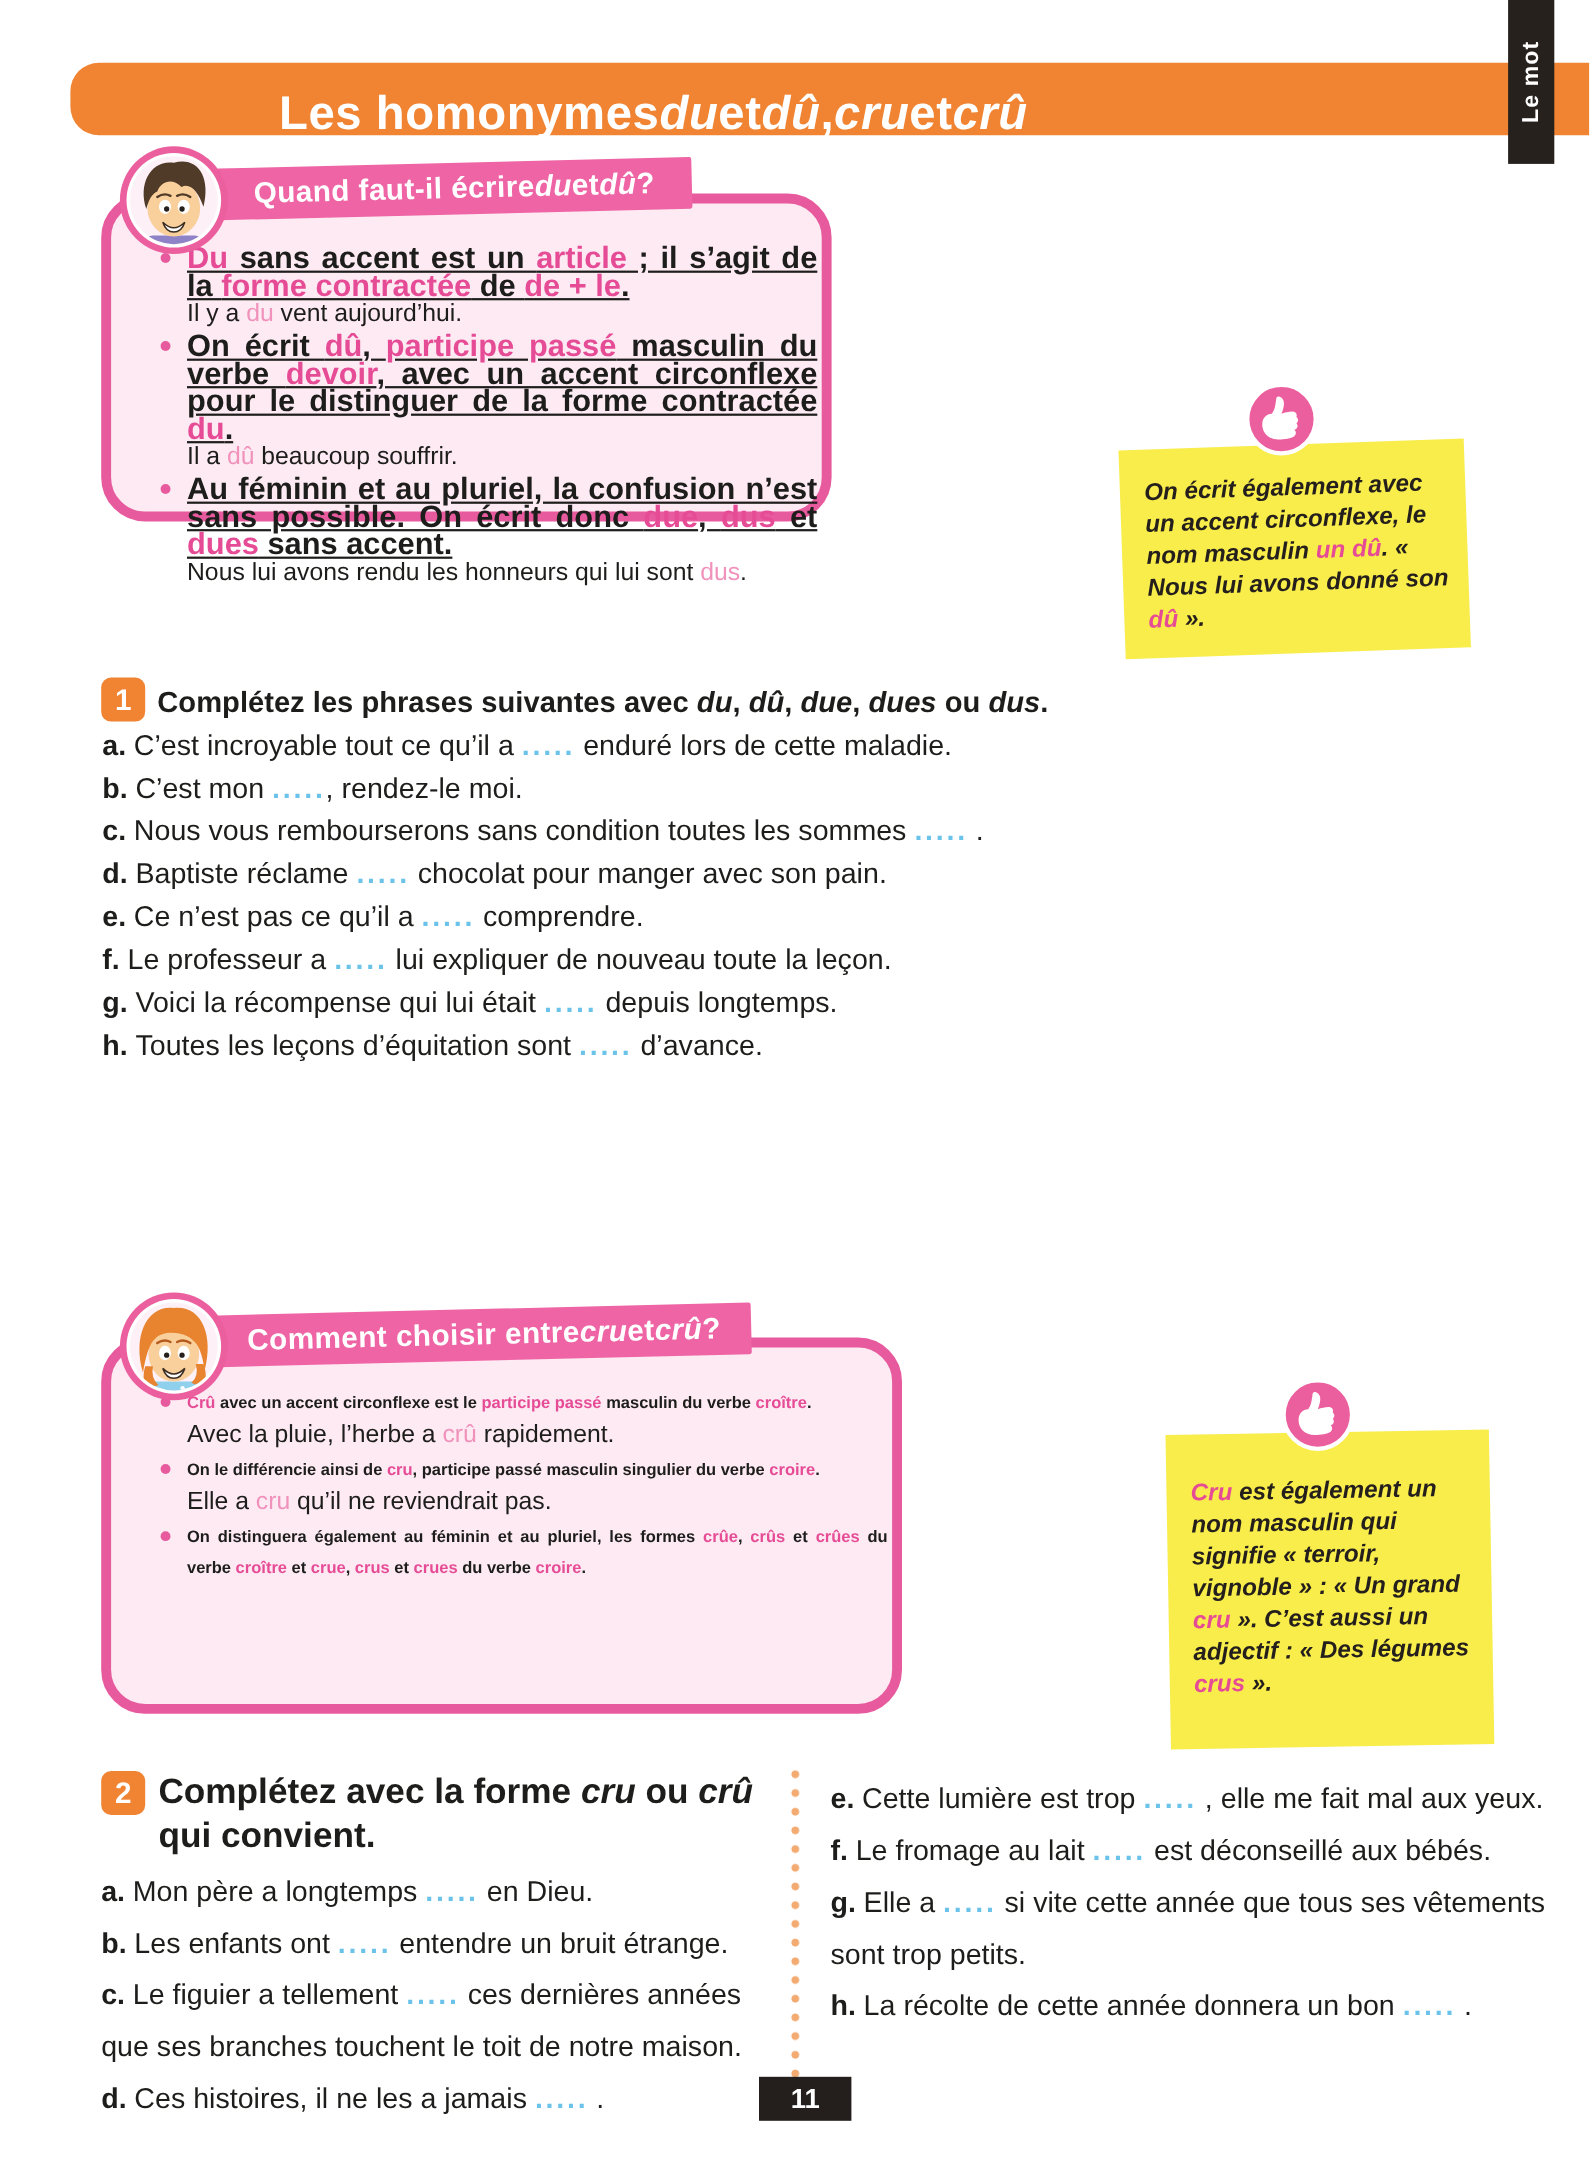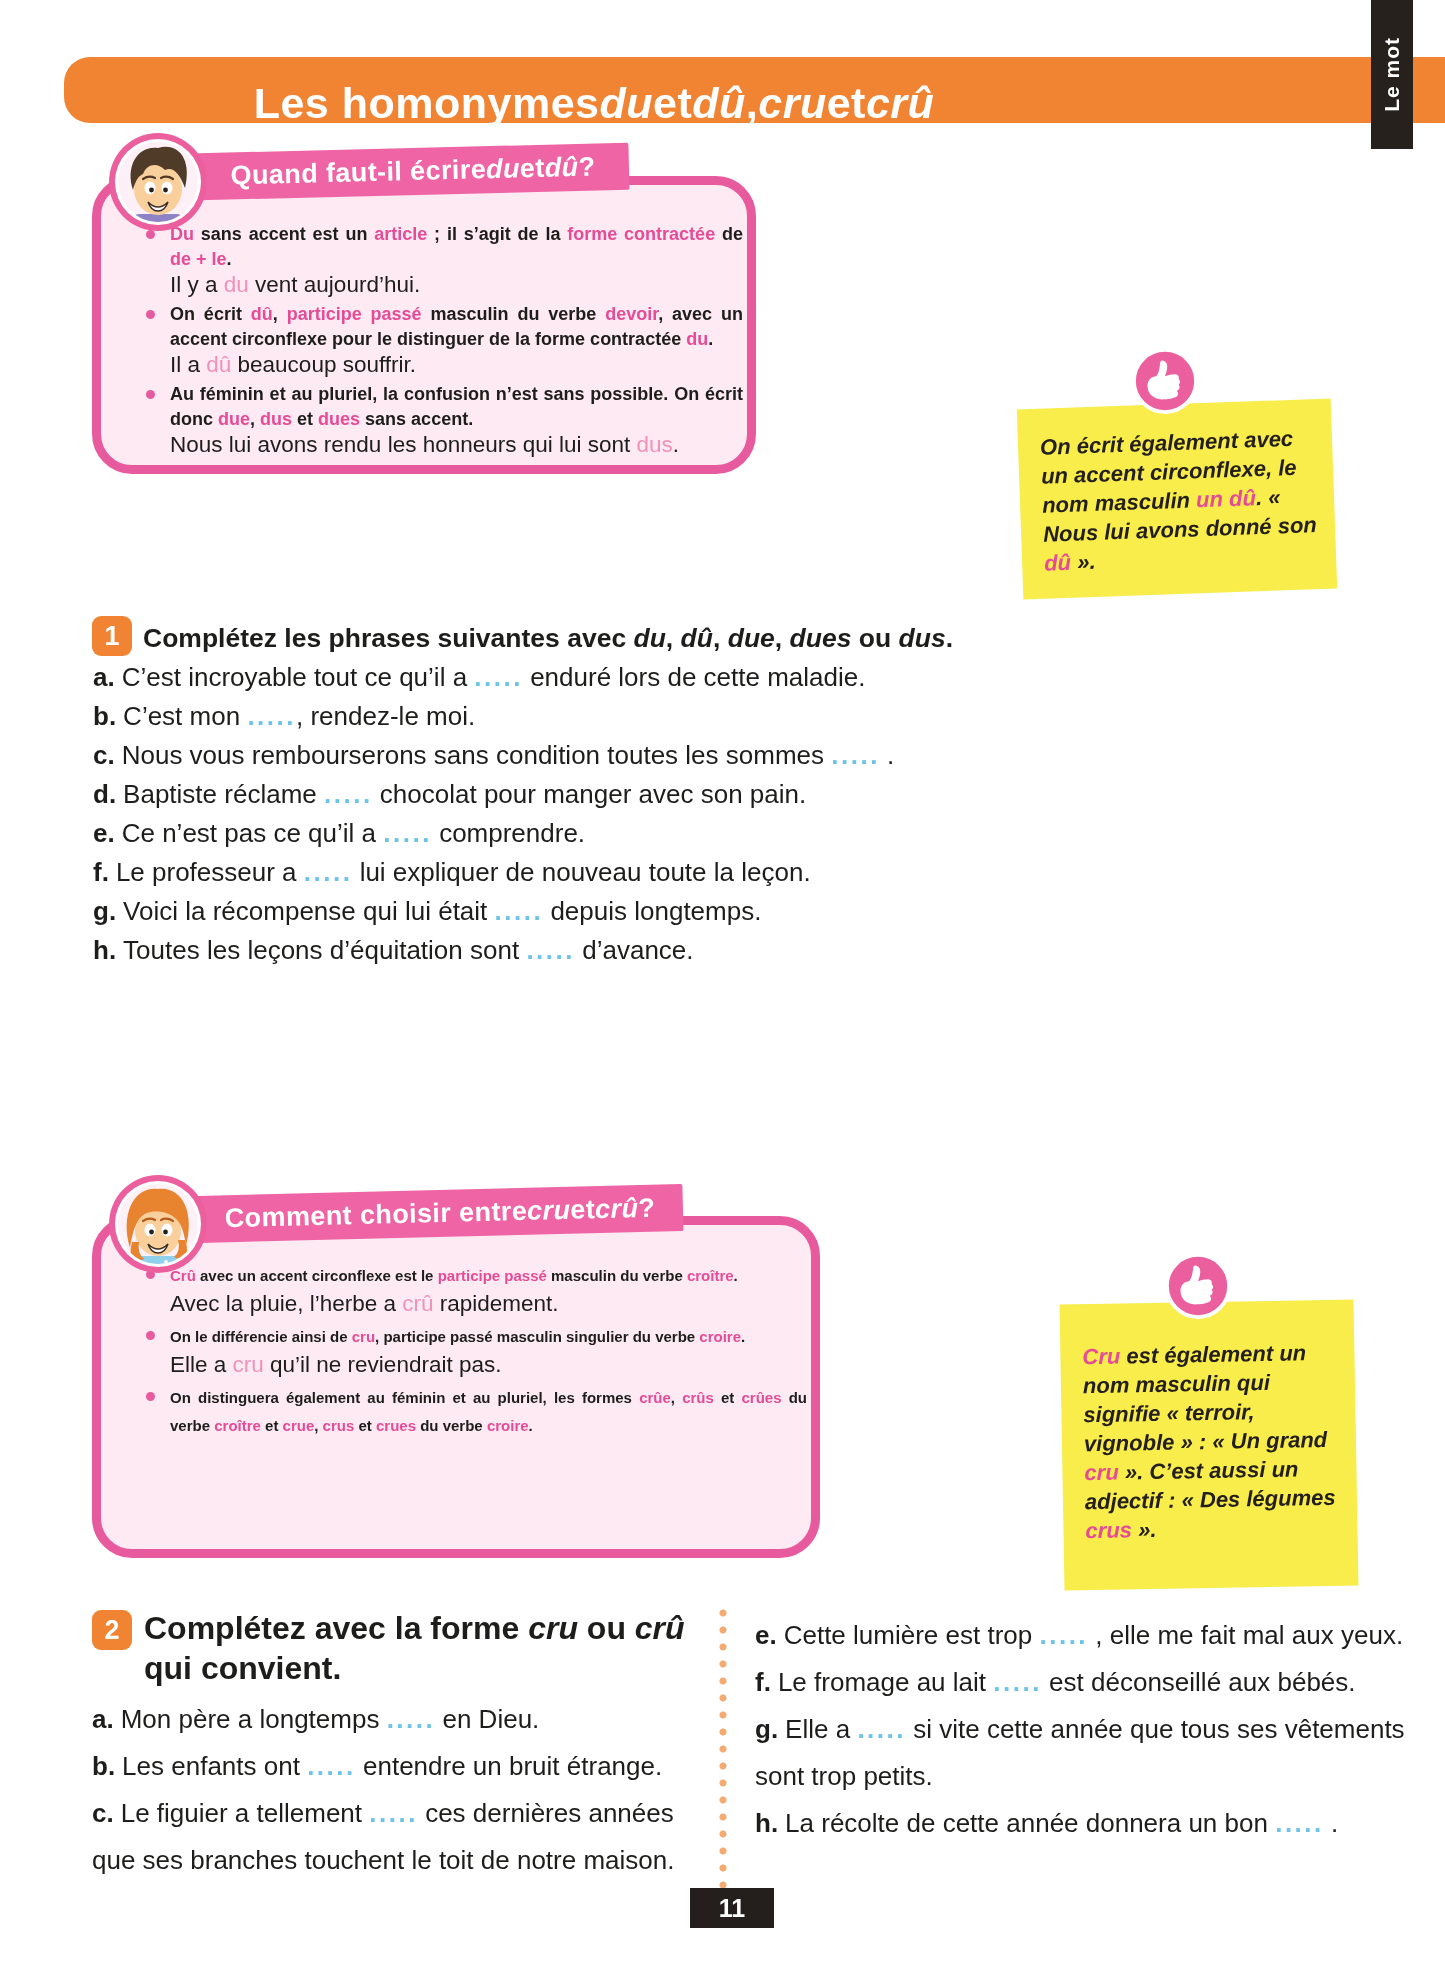--- a/index.html
+++ b/index.html
@@ -37,21 +37,21 @@
   #avatar1 { left:108px; top:132px; }
   #avatar2 { left:108px; top:1174px; }
 
   .box-content { position:absolute; z-index:2; }
   #content1 { left:143px; top:222px; width:600px; }
   #content2 { left:143px; top:1262px; width:664px; }
 
   .bullet { position:relative; padding-left:27px; margin-bottom:5px; }
   .bullet .dot { position:absolute; left:3px; top:8px; width:9px; height:9px;
                  border-radius:50%; background:#e75b9e; }
-  #content1 .btext { font-weight:bold; font-size:18px; line-height:25px; text-align:justify; }
+  #content1 .btext { font-weight:bold; font-size:28px; line-height:25px; text-align:justify;text-decoration:underline; }
   #content1 .bex   { font-size:22.5px; line-height:25px; }
   #content2 .btext { font-weight:bold; font-size:15px; line-height:28px; text-align:justify; }
   #content2 .bex   { font-size:22.5px; line-height:28px; }
 
   .pk { color:#e64c96; }
   .pl { color:#f092bb; }
   .bl { color:#6cc3ea; font-weight:bold; letter-spacing:2.5px; }
 
   
   .note { position:absolute; background:#f8ed4b; font-style:italic; font-weight:bold;
@@ -236,20 +236,21 @@
     </svg>
   </div>
 
   <div id="ex2-left">
     <div class="ex-badge" id="ex2-badge">2</div>
     <div id="ex2-title" class="ex-title"><span>Complétez avec la forme </span><span class="it">cru</span><span> ou </span><span class="it">crû</span><span> qui convient.</span></div>
     <div id="ex2-items-left">
       <div class="ex2-item"><span class="ex-label">a.</span><span><span>Mon père a longtemps </span><span class="bl">.....</span><span> en Dieu.</span></span></div>
       <div class="ex2-item"><span class="ex-label">b.</span><span><span>Les enfants ont </span><span class="bl">.....</span><span> entendre un bruit étrange.</span></span></div>
       <div class="ex2-item"><span class="ex-label">c.</span><span><span>Le figuier a tellement </span><span class="bl">.....</span><span> ces dernières années que ses branches touchent le toit de notre maison.</span></span></div>
+      <div class="ex2-item"><span class="ex-label">d.</span><span><span>Ces histoires, il ne les a jamais </span><span class="bl">.....</span><span> .</span></span></div>
     </div>
   </div>
   <div id="ex2-sep"></div>
   <div id="ex2-right">
     <div class="ex2-item"><span class="ex-label">e.</span><span><span>Cette lumière est trop </span><span class="bl">.....</span><span> , elle me fait mal aux yeux.</span></span></div>
     <div class="ex2-item"><span class="ex-label">f.</span><span><span>Le fromage au lait </span><span class="bl">.....</span><span> est déconseillé aux bébés.</span></span></div>
     <div class="ex2-item"><span class="ex-label">g.</span><span><span>Elle a </span><span class="bl">.....</span><span> si vite cette année que tous ses vêtements sont trop petits.</span></span></div>
     <div class="ex2-item"><span class="ex-label">h.</span><span><span>La récolte de cette année donnera un bon </span><span class="bl">.....</span><span> .</span></span></div>
   </div>
 

